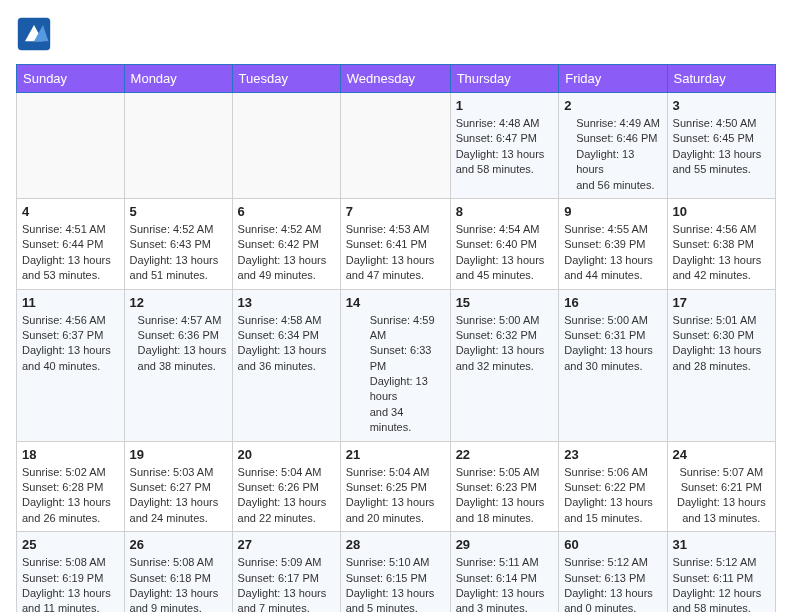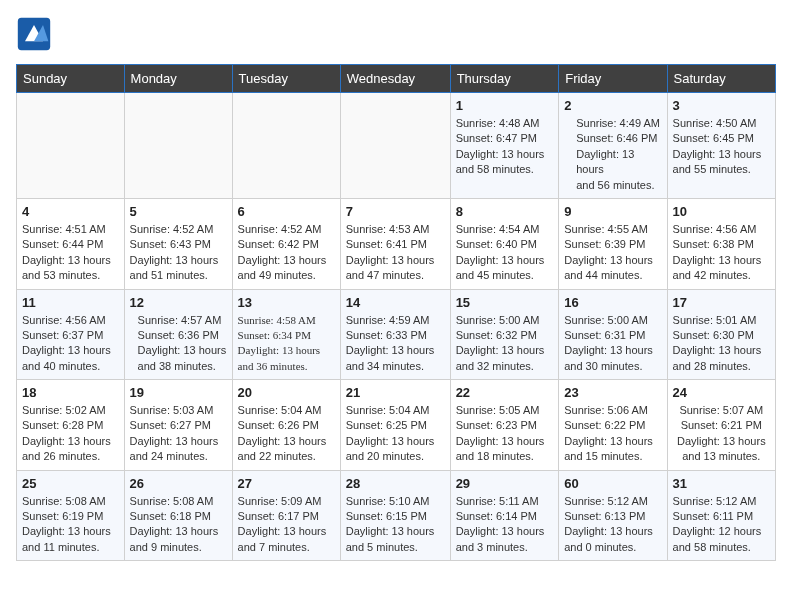--- a/index.html
+++ b/index.html
@@ -37,21 +37,21 @@
     .location {
       font-size: 15px;
       color: #444;
     }
     table {
       width: 100%;
       border-collapse: collapse;
       font-size: 11px;
     }
     thead th {
-      background-color: #404040;
+      background-color: #8b5cf6;
       color: #fff;
       text-align: left;
       padding: 6px 6px;
       font-size: 13px;
       font-weight: normal;
       border: 1px solid #2a72c3;
     }
     tbody td {
       border: 1px solid #d0d0d0;
       vertical-align: top;
@@ -204,28 +204,28 @@
         </td>
         <td>
           <span class="day-number">12</span>
           <div class="day-info" style="white-space: pre-line; margin-left: 8px;">Sunrise: 4:57 AM
 Sunset: 6:36 PM
 Daylight: 13 hours
 and 38 minutes.</div>
         </td>
         <td>
           <span class="day-number">13</span>
-          <div class="day-info" style="white-space: pre-line; font-family: Liberation Serif, serif;">Sunrise: 4:58 AM
+          <div class="day-info" style="white-space: pre-line;">Sunrise: 4:58 AM
 Sunset: 6:34 PM
 Daylight: 13 hours
 and 36 minutes.</div>
         </td>
         <td>
           <span class="day-number">14</span>
-          <div class="day-info" style="white-space: pre-line;">Sunrise: 4:59 AM
+          <div class="day-info" style="white-space: pre-line; margin-left: 24px;">Sunrise: 4:59 AM
 Sunset: 6:33 PM
 Daylight: 13 hours
 and 34 minutes.</div>
         </td>
         <td>
           <span class="day-number">15</span>
           <div class="day-info" style="white-space: pre-line;">Sunrise: 5:00 AM
 Sunset: 6:32 PM
 Daylight: 13 hours
 and 32 minutes.</div>

